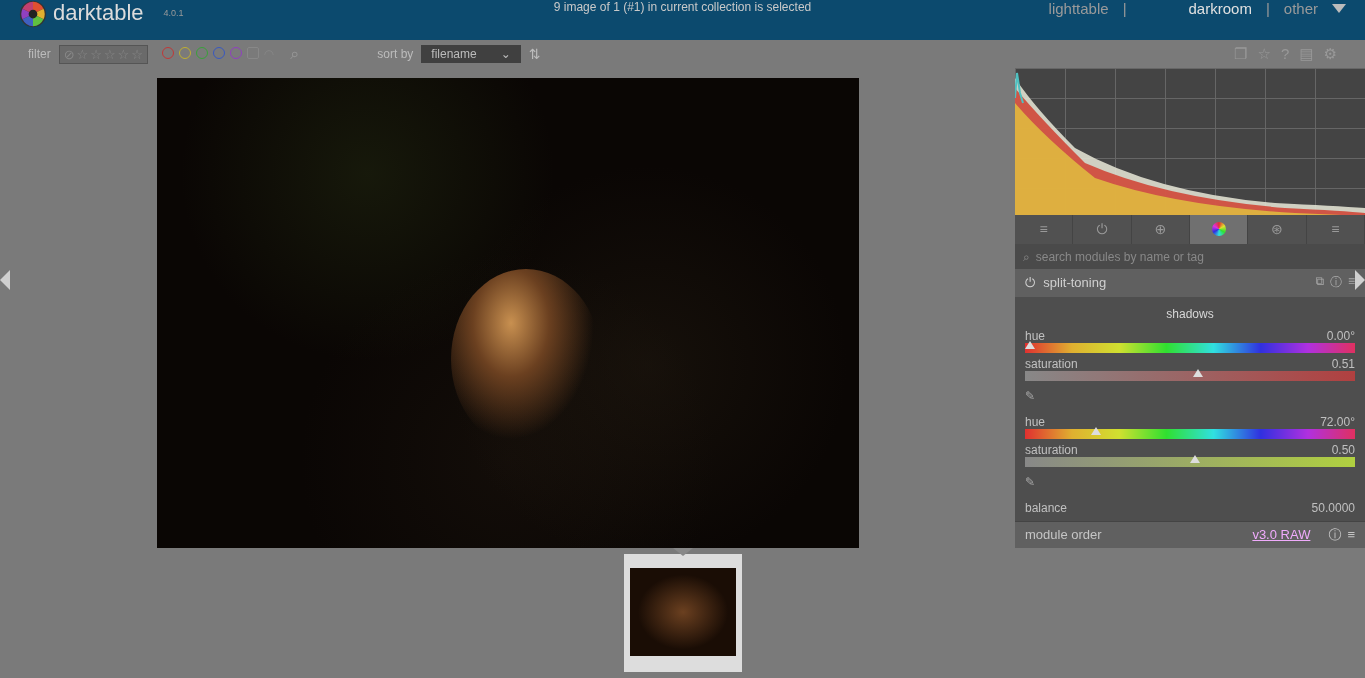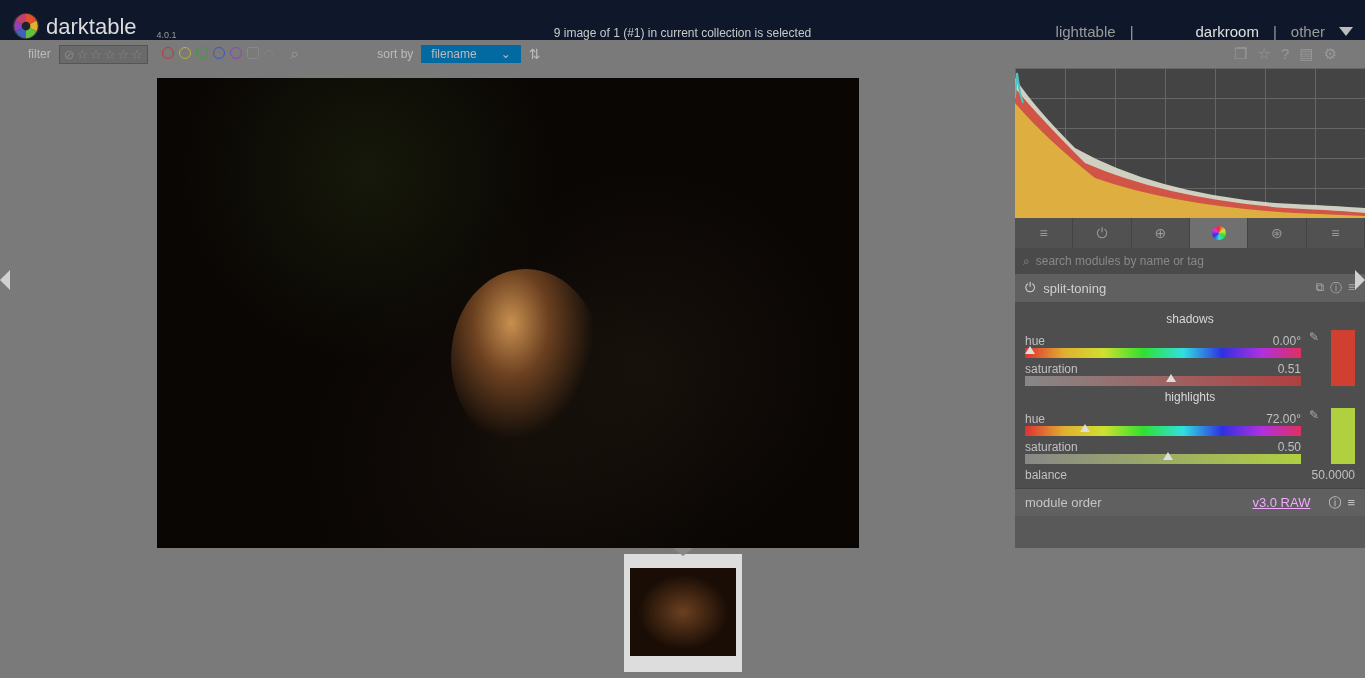--- a/index.html
+++ b/index.html
@@ -1,33 +1,33 @@
 <!DOCTYPE html>
 <html><head>
 <meta charset="utf-8">
 <style>
 * { margin: 0; padding: 0; box-sizing: border-box; font-family: -apple-system, BlinkMacSystemFont, "Segoe UI", sans-serif; user-select: none; }
 body { width: 1365px; height: 678px; background: #7a7a7a; color: #c0c0c0; overflow: hidden; position: relative; }
-.topbar { height: 40px; display: flex; align-items: flex-end; padding: 0 12px; background: #0f172a; }
+.topbar { height: 40px; display: flex; align-items: flex-start; padding: 0 19px; background: #0c4a6e; }
 .logo { width: 28px; height: 28px; margin-right: 6px; }
 .app-title { font-size: 22px; font-weight: 300; color: #dcdcdc; }
 .app-version { font-size: 9px; color: #9a9a9a; margin-left: 20px; margin-top: 8px; }
 .top-center { position: absolute; left: 50%; transform: translateX(-50%); font-size: 12px; color: #c9c9c9; }
 .top-right { margin-left: auto; display: flex; align-items: center; gap: 14px; font-size: 15px; color: #9a9a9a; }
 .top-right .nav-item.active { color: #e0e0e0; margin-left: 48px; }
 .top-right .sep { color: #9a9a9a; }
 .triangle-icon { width:0;height:0;border-left:7px solid transparent;border-right:7px solid transparent;border-top:9px solid #bcbcbc;}
 .toolbar { height: 28px; background: #7a7a7a; display: flex; align-items: center; padding: 0 28px; gap: 8px; font-size: 12px; color: #bcbcbc;}
 .stars-box { background: #6a6a6a; border:1px solid #555; padding:1px 4px; display:flex; gap:2px; align-items:center;}
 .star-off { color:#888; font-size:13px;}
 .color-circles { display:flex; gap:5px; margin-left:6px;}
 .color-circle { width:12px;height:12px;border-radius:50%;border:1.5px solid;}
 .search-glass { font-size:16px; color:#999; margin-left:8px;}
 .sort-area { margin-left:70px; display:flex; align-items:center; gap:8px;}
-.sort-dropdown { background:#0369a1; padding:2px 10px; font-size:12px; display:flex;align-items:center;gap:24px;}
+.sort-dropdown { background:#404040; padding:2px 10px; font-size:12px; display:flex;align-items:center;gap:24px;}
 .tool-right { margin-left:auto; display:flex; gap:10px; font-size:15px; color:#999;}
 .tool-right span{cursor:pointer;}
 .main { position:absolute; top:68px; left:0; right:350px; bottom:130px; display:flex; align-items:flex-start; justify-content:center; }
 .image-view { width:702px; height:478px; background:#0a0604; position:relative; overflow:hidden; margin-top:10px;}
 .side-arrow-left,.side-arrow-right { position:absolute; top:270px; width:0;height:0;border-top:10px solid transparent;border-bottom:10px solid transparent;}
 .side-arrow-left{left:0;border-right:10px solid #d0d0d0;}
 .side-arrow-right{right:0;border-left:10px solid #d0d0d0;}
 .right-panel { position:absolute; top:68px; right:0; width:350px; bottom:130px; background:#595959; display:flex; flex-direction:column;}
 .histogram { height:150px; background: linear-gradient(90deg,#444 0,#444 100%); position:relative; overflow:hidden;}
 .hist-grid{position:absolute;inset:0;background-image:linear-gradient(90deg,#666 1px,transparent 1px),linear-gradient(#666 1px,transparent 1px);background-size:50px 30px;}
@@ -37,21 +37,21 @@
 .module-search{height:26px;background:#4a4a4a;display:flex;align-items:center;padding:0 8px;gap:6px;font-size:12px;color:#888;}
 .module-header{height:28px;background:#606060;display:flex;align-items:center;padding:0 10px;color:#d0d0d0;font-size:13px;gap:8px;}
 .module-header-icons{margin-left:auto;display:flex;gap:6px;font-size:12px;color:#aaa;}
 .module-body{background:#4e4e4e;padding:6px 10px;font-size:12px;color:#c0c0c0;}
 .section-title{text-align:center;font-weight:normal;color:#d8d8d8;margin:4px 0;}
 .slider-row{display:flex;justify-content:space-between;font-size:12px;margin-top:4px;}
 .hue-gradient{height:10px;background:linear-gradient(90deg,#e03030,#e0b030,#d0e030,#30e030,#30e0e0,#3030e0,#b030e0,#e03060);position:relative;margin-bottom:2px;}
 .sat-gradient{height:10px;background:linear-gradient(90deg,#888,#b04040);position:relative;}
 .sat-gradient2{height:10px;background:linear-gradient(90deg,#888,#b0d040);position:relative;}
 .slider-marker{position:absolute;top:-2px;width:0;height:0;border-left:5px solid transparent;border-right:5px solid transparent;border-bottom:8px solid #ddd;}
-.split-row{display:flex;gap:8px;}
+.split-row{display:flex;gap:8px;flex-direction:column;}
 .split-left{flex:1;}
 .swatch{width:24px;background:#d04030;}
 .swatch2{width:24px;background:#b0d040;}
 .picker-icon{width:14px;font-size:12px;color:#aaa;}
 .module-order{height:28px;background:#606060;display:flex;align-items:center;padding:0 10px;font-size:13px;color:#c5c5c5; border-top:1px solid #444;}
 .module-order-val{margin-left:auto;margin-right:18px;color:#f0abfc;text-decoration:underline;}
 .filmstrip{position:absolute;bottom:0;left:0;right:0;height:130px;background:#7a7a7a;display:flex;align-items:center;justify-content:center;}
 .thumb-wrap{width:118px;height:118px;background:#ddd;padding:6px;position:relative;}
 .thumb-img{width:100%;height:88px;background:#0a0604;margin-top:8px;}
 .thumb-arrow{position:absolute;top:-6px;left:50%;transform:translateX(-50%);width:0;height:0;border-left:10px solid transparent;border-right:10px solid transparent;border-top:8px solid #888;}
@@ -181,21 +181,20 @@
             <span>saturation</span>
             <span>0.51</span>
           </div>
         <div class="sat-gradient">
             <div class="slider-marker" style="left:51%"></div>
           </div>
       </div>
       <span class="picker-icon">✎</span>
       <div class="swatch"></div>
     </div>
-    <div class="section-title">highlights</div>
     <div class="split-row">
       <div class="split-left">
         <div class="slider-row">
             <span>hue</span>
             <span>72.00°</span>
           </div>
         <div class="hue-gradient">
             <div class="slider-marker" style="left:20%"></div>
           </div>
         <div class="slider-row">

